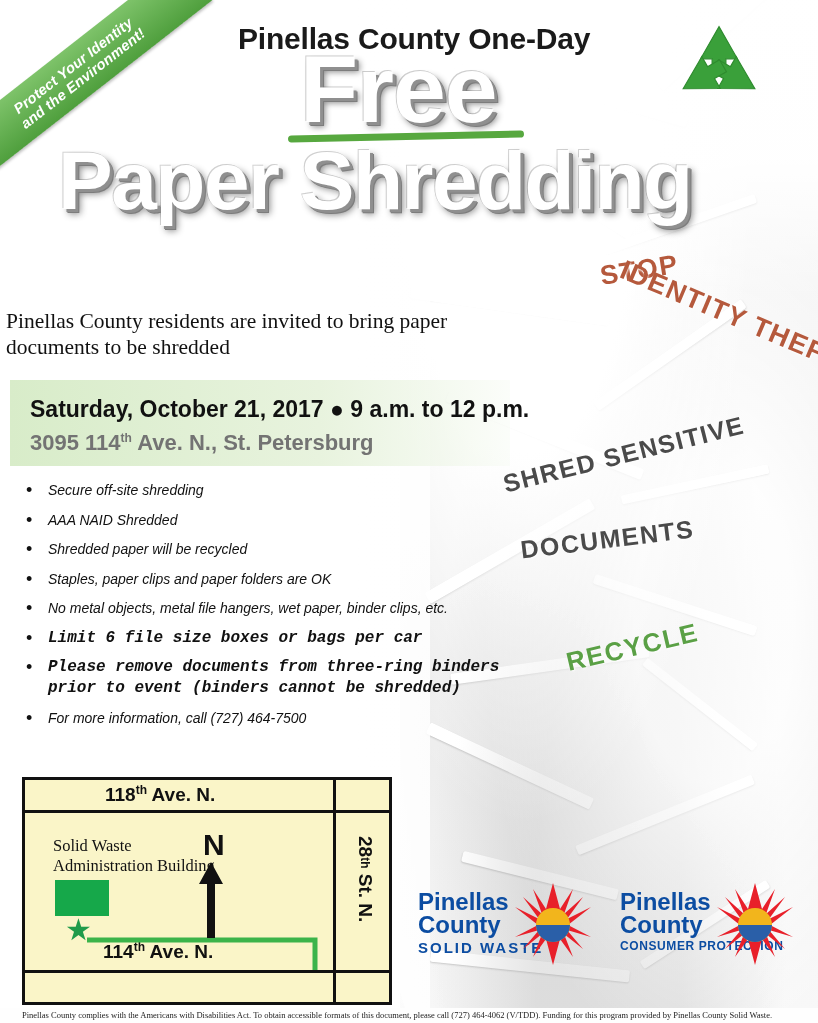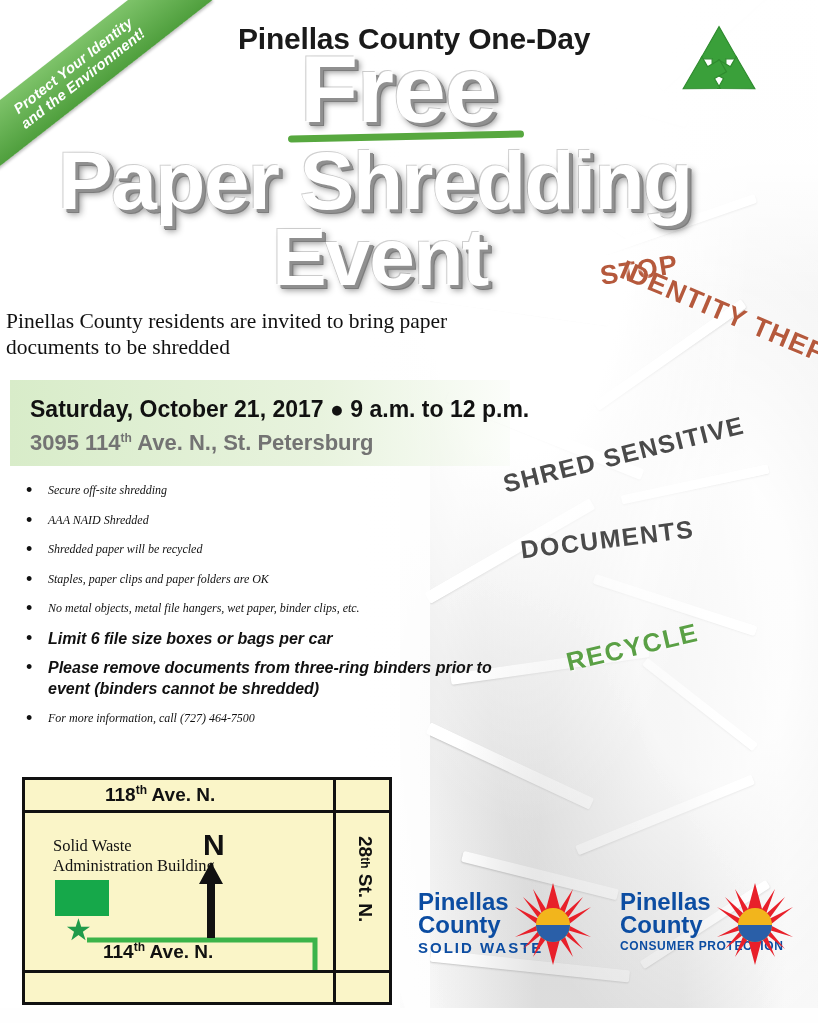--- a/index.html
+++ b/index.html
@@ -139,24 +139,24 @@
   .date-line2 {
     position:absolute; left:30px; top:430px; font-size:22px; font-weight:bold; color:#737373;
   }
   sup.o { font-size:12px; vertical-align:super; }
 
   
   .bullets { position:absolute; left:26px; top:480px; width:500px; }
   .bi { display:flex; margin-bottom:8.5px; }
   .bdot { width:22px; font-size:18px; line-height:21px; color:#111; }
   .btext {
-    font-size:12px; line-height:21px; color:#111; font-style:italic;
-    font-family:Liberation Serif, serif; width:470px;
-  }
-  .btext.b { font-weight:bold; font-family:Liberation Sans, sans-serif; font-size:16px; }
+    font-size:14px; line-height:21px; color:#111; font-style:italic;
+    font-family:Liberation Sans, sans-serif; width:470px;
+  }
+  .btext.b { font-weight:bold; font-family:Liberation Mono, monospace; font-size:16px; }
 
   
   .drivenote {
     position:absolute; left:20px; top:752px; font-size:16px; color:#111;
     font-family:"Liberation Serif", serif;
   }
 
   
   .map {
     position:absolute; left:22px; top:777px; width:370px; height:228px;
@@ -236,21 +236,20 @@
         <path d="M50 4 L66 32 L56 32 L56 44 L44 44 L44 32 L34 32 Z" transform="rotate(120 50 40)"></path>
         <path d="M50 4 L66 32 L56 32 L56 44 L44 44 L44 32 L34 32 Z" transform="rotate(240 50 40)"></path>
       </g>
     </svg>
   </div>
 
   <div class="kicker">Pinellas County One-Day</div>
   <div class="h-free">Free</div>
   <div class="h-free-underline"></div>
   <div class="h-paper">Paper Shredding</div>
-  <div class="h-event">Event</div>
 
   <div class="pw pw-stop">STOP</div>
   <div class="pw pw-identity">IDENTITY THEFT</div>
   <div class="pw pw-shred">SHRED SENSITIVE</div>
   <div class="pw pw-docs">DOCUMENTS</div>
   <div class="pw pw-recycle">RECYCLE</div>
 
   <div class="intro">Pinellas County residents are invited to bring paper documents to be shredded</div>
 
   <div class="datebar"></div>
@@ -349,14 +348,15 @@
         <polygon fill="#e8202a" points="0,-42 7,-16 20,-36 11,-11 30,-28 14,-6 38,-18 15,0 38,12 14,5 30,24 11,9 20,32 7,14 0,40 -7,14 -20,32 -11,9 -30,24 -14,5 -38,12 -15,0 -38,-18 -14,-6 -30,-28 -11,-11 -20,-36 -7,-16"></polygon>
         <circle r="17" fill="#f2b51c"></circle>
         <path d="M -17 0 A 17 17 0 0 0 17 0 Z" fill="#2a5fa8"></path>
       </g>
     </svg>
     <div class="logo-txt1">Pinellas</div>
     <div class="logo-txt1">County</div>
     <div class="logo-txt3">CONSUMER PROTECTION</div>
   </div>
 
+  <div class="footer">Pinellas County complies with the Americans with Disabilities Act. To obtain accessible formats of this document, please call (727) 464-4062 (V/TDD). Funding for this program provided by Pinellas County Solid Waste.</div>
 
 </div>
 
 </body></html>

